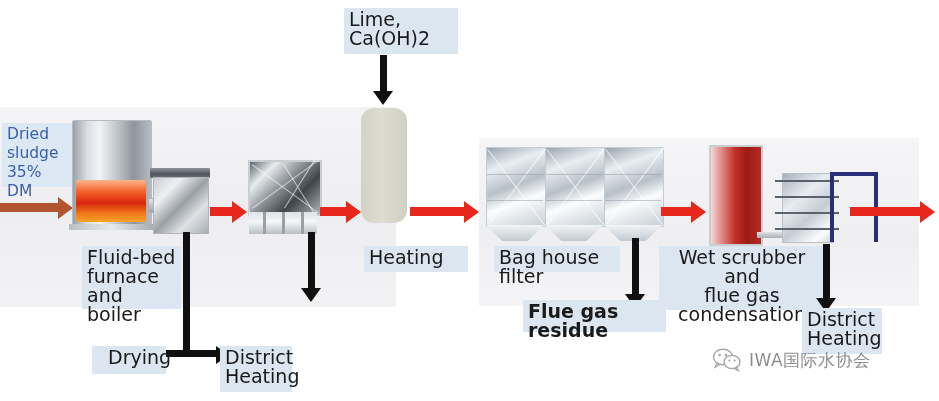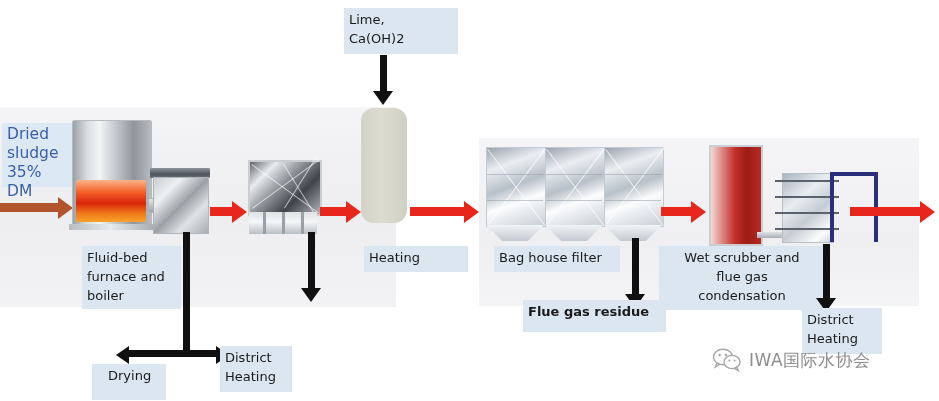--- a/index.html
+++ b/index.html
@@ -7,21 +7,21 @@
   #stage{position:relative;width:939px;height:401px;background:#ffffff;overflow:hidden;}
 
   
   .panel{position:absolute;}
   #panel-left{left:0;top:107px;width:396px;height:200px;
     background:linear-gradient(180deg,#f4f4f6 0%,#eeeef1 55%,#f2f2f4 100%);}
   #panel-right{left:479px;top:138px;width:440px;height:168px;
     background:linear-gradient(180deg,#f5f5f7 0%,#efeff2 60%,#f4f4f6 100%);}
 
   
-  .lbl{position:absolute;background:#dce6f1;color:#1a1a1a;font-size:13px;line-height:19px;
+  .lbl{position:absolute;background:#dce6f1;color:#1a1a1a;font-size:19px;line-height:19px;
        padding:2px 5px;box-sizing:border-box;white-space:pre-line;}
   .lbl.blue-text{color:#3a5fa8;font-size:15.5px;background:#dce9f5;}
   .lbl.center{text-align:center;}
   .ar-body{position:absolute;background:#e8271c;height:9px;}
   .ar-head{position:absolute;width:0;height:0;border-top:11px solid transparent;
            border-bottom:11px solid transparent;border-left:15px solid #e8271c;}
   .ar-body.brown{background:#b2552e;}
   .ar-head.brown{border-left-color:#b2552e;}
 
   .dn-stem{position:absolute;background:#101010;width:7px;}
@@ -122,21 +122,21 @@
 boiler</div>
 
   <div>
     <div class="dn-stem" style="left:183px;top:232px;height:122px;"></div>
     <div class="h-bar" style="left:128px;top:350px;width:58px;"></div>
     <div class="lt-head" style="left:116px;top:346px;"></div>
     <div class="h-bar" style="left:183px;top:350px;width:34px;"></div>
     <div class="rt-head" style="left:216px;top:346px;"></div>
   </div>
 
-  <div class="lbl" id="lbl-drying" style="left:92px;top:364px;width:74px;height:36px;padding-left:16px;">Drying</div>
+  <div class="lbl" id="lbl-drying" style="left:92px;top:346px;width:74px;height:28px;padding-left:16px;">Drying</div>
   <div class="lbl" id="lbl-dh-left" style="left:220px;top:346px;width:72px;height:46px;">District
 Heating</div>
 
   <div>
     <div class="ar-body" style="left:210px;top:207px;width:24px;"></div>
     <div class="ar-head" style="left:232px;top:201px;"></div>
   </div>
 
   <div id="efilter-box">
     <div class="ef-x" style="left:2px;top:2px;width:82px;transform:rotate(36deg);"></div>

